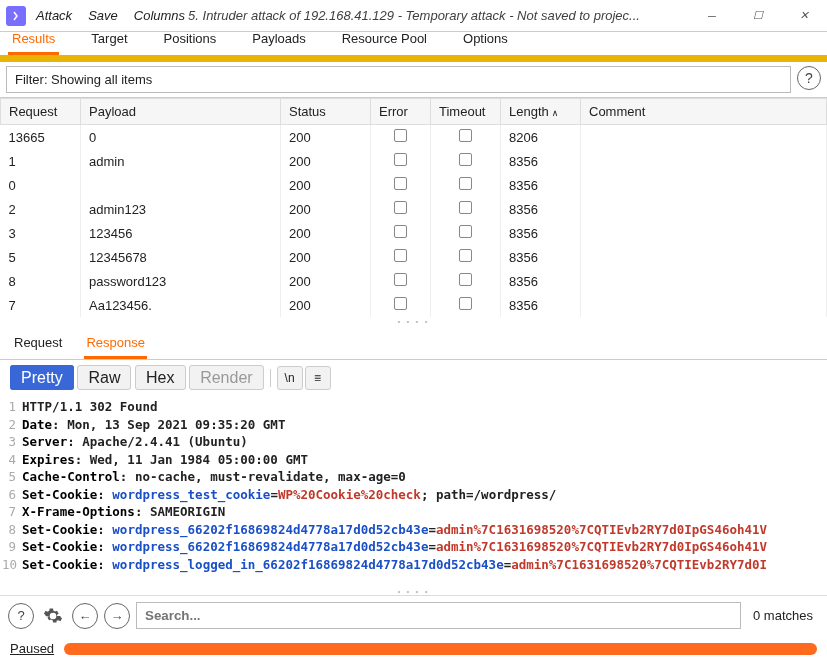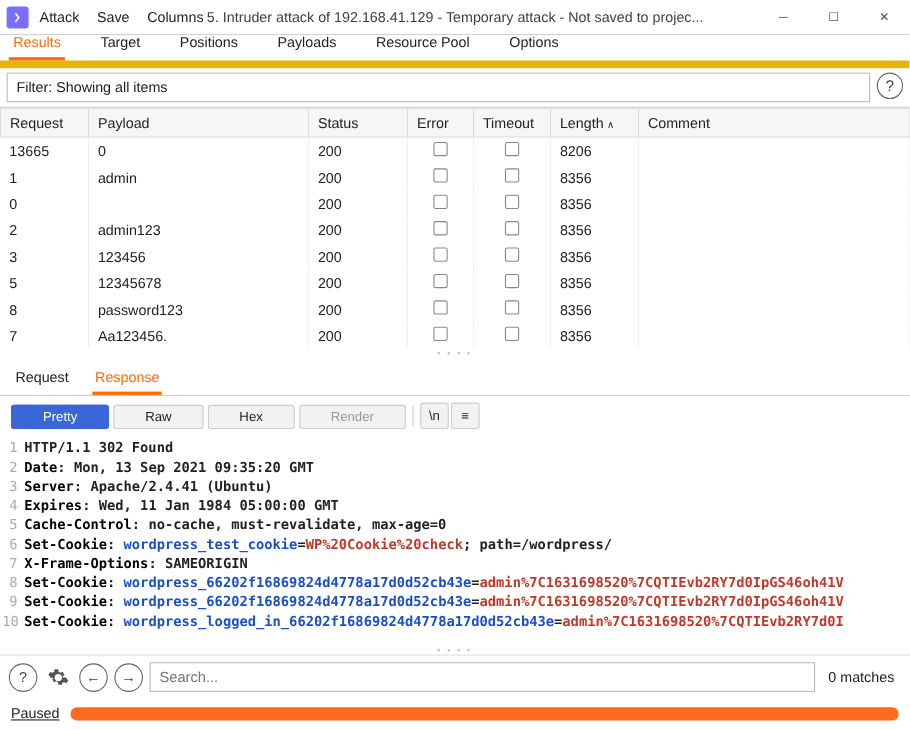--- a/index.html
+++ b/index.html
@@ -1,17 +1,17 @@
 <!DOCTYPE html>
 <html><head>
 <meta charset="utf-8">
 <style>
 * { box-sizing: border-box; margin: 0; padding: 0; }
 body { font-family: "Segoe UI", Arial, sans-serif; font-size: 13px; color: #222; background: #fff; width: 827px; height: 664px; overflow: hidden; display: flex; flex-direction: column; }
-.titlebar { display: flex; align-items: center; height: 32px; padding: 0 0 0 6px; background: #fff; border-bottom: 1px solid #ccc; }
+.titlebar { display: flex; align-items: center; height: 32px; padding: 0 0 0 6px; background: #fff; border-bottom: 1px solid #ccc; font-style: italic; }
 .app-icon { width: 20px; height: 20px; background: #7a6eff; border-radius: 3px; display: flex; align-items: center; justify-content: center; margin-right: 10px; }
 .app-icon svg { width: 12px; height: 12px; }
 .menu { display: flex; gap: 16px; align-items: center; }
 .menu-item { cursor: default; }
 .title-text { flex: 1; color: #404040; margin-left: 3px; white-space: nowrap; overflow: hidden; text-overflow: ellipsis; }
 .win-controls { display: flex; }
 .win-btn { width: 46px; height: 32px; display: flex; align-items: center; justify-content: center; color: #555; font-size: 11px; }
 .tabs-row { display: flex; align-items: flex-end; height: 30px; padding: 0 8px; border-bottom: 7px solid #eab308; gap: 28px; background:#fff; }
 .tab { padding: 6px 4px; cursor: default; border-bottom: 3px solid transparent; position:relative;}
 .tab.active { color: #ff6a00; border-bottom-color: #ff6a00; font-weight:500;}
@@ -22,36 +22,36 @@
 table.results { width: 100%; border-collapse: collapse; table-layout: fixed; }
 table.results th { text-align: left; font-weight: 400; padding: 5px 8px; border: 1px solid #ddd; background: #f6f6f6; }
 table.results td { padding: 4px 8px; border-right: 1px solid #eee; white-space: nowrap; }
 table.results tr.selected td { background: #ffc58a; }
 .chk { width: 13px; height: 13px; border: 1px solid #888; border-radius: 2px; display: inline-block; background:#fff; }
 .gripper { height: 8px; display:flex; align-items:center; justify-content:center; color:#bbb; font-size:8px; letter-spacing:2px; }
 .sub-tabs { display: flex; gap: 20px; padding: 6px 12px 0 12px; border-bottom: 1px solid #ccc; }
 .sub-tab { padding: 4px 2px 6px 2px; border-bottom: 3px solid transparent; cursor:default;}
 .sub-tab.active { color: #ff6a00; border-bottom-color: #ff6a00; font-weight:500;}
 .view-bar { display: flex; align-items: center; gap: 2px; padding: 6px 10px; }
-.view-btn { padding: 3px 28px; border: 1px solid #ccc; border-radius: 3px; background: #f2f2f2; font-size:12px;text-align:right; }
+.view-btn { padding: 3px 10px; border: 1px solid #ccc; border-radius: 3px; background: #f2f2f2; font-size:16px;text-align:right; }
 .view-btn.active { background: #3a67d8; color: #fff; border-color:#3a67d8; }
 .view-btn.disabled { color: #999; }
 .divider { width: 1px; height: 18px; background: #ccc; margin: 0 4px; }
 .icon-btn-sm { width: 26px; height: 24px; border: 1px solid #ccc; border-radius: 3px; background:#f2f2f2; display:flex; align-items:center; justify-content:center; font-size:12px;}
 .response-body { flex: 1; overflow: hidden; font-family: Consolas, monospace; font-size: 12.5px; padding: 2px 0 2px 2px; line-height: 1.4; background:#fff;}
 .response-body .line { display: flex; }
 .response-body .ln { width: 20px; text-align: right; color: #aaa; padding-right: 6px; user-select:none;}
 .response-body .code { white-space: pre; overflow:hidden;font-weight:bold;}
 .kw { color: #000; }
 .cookie-name { color: #1a4fc7; }
 .cookie-val { color: #c0392b; }
 .bottom-bar { display:flex; align-items:center; gap:6px; padding: 6px 8px; border-top: 1px solid #ddd;}
 .circle-btn { width:26px; height:26px; border:1.5px solid #666; border-radius:50%; display:flex; align-items:center; justify-content:center; font-size:13px; color:#444;}
 .gear-btn { width:26px; height:26px; display:flex; align-items:center; justify-content:center;}
-.search-input { flex:1; border:1px solid #bbb; padding:5px 8px; }
+.search-input { flex:1; border:1px solid #bbb; padding:5px 8px;font-weight:bold; }
 .matches { padding:0 6px; color:#222;}
 .status-bar { display:flex; align-items:center; gap:10px; padding: 6px 10px 8px 10px;}
 .status-label { color:#222;text-decoration:underline;}
 .progress { flex:1; height:12px; border-radius:6px; background:#ff6a1f; }
 th.center,td.center{text-align:center;}
 .sort-ind{font-size:9px; margin-left:3px;}
 </style>
 </head>
 <body>
 

